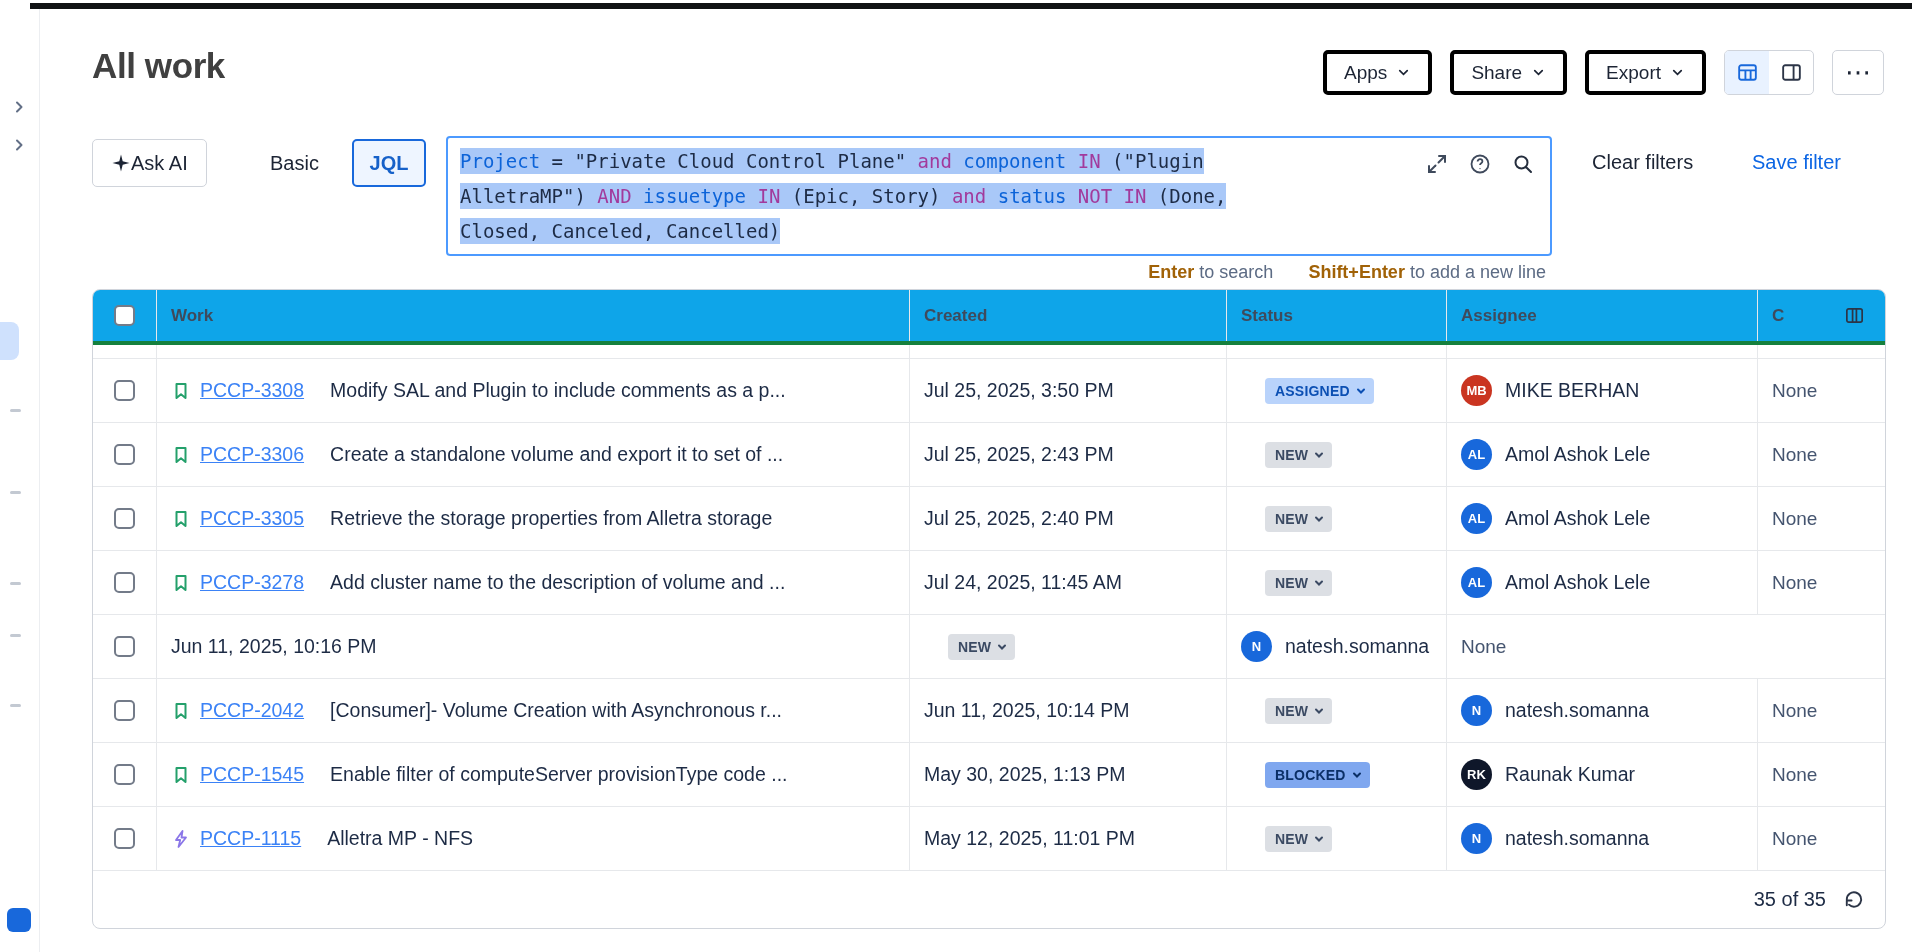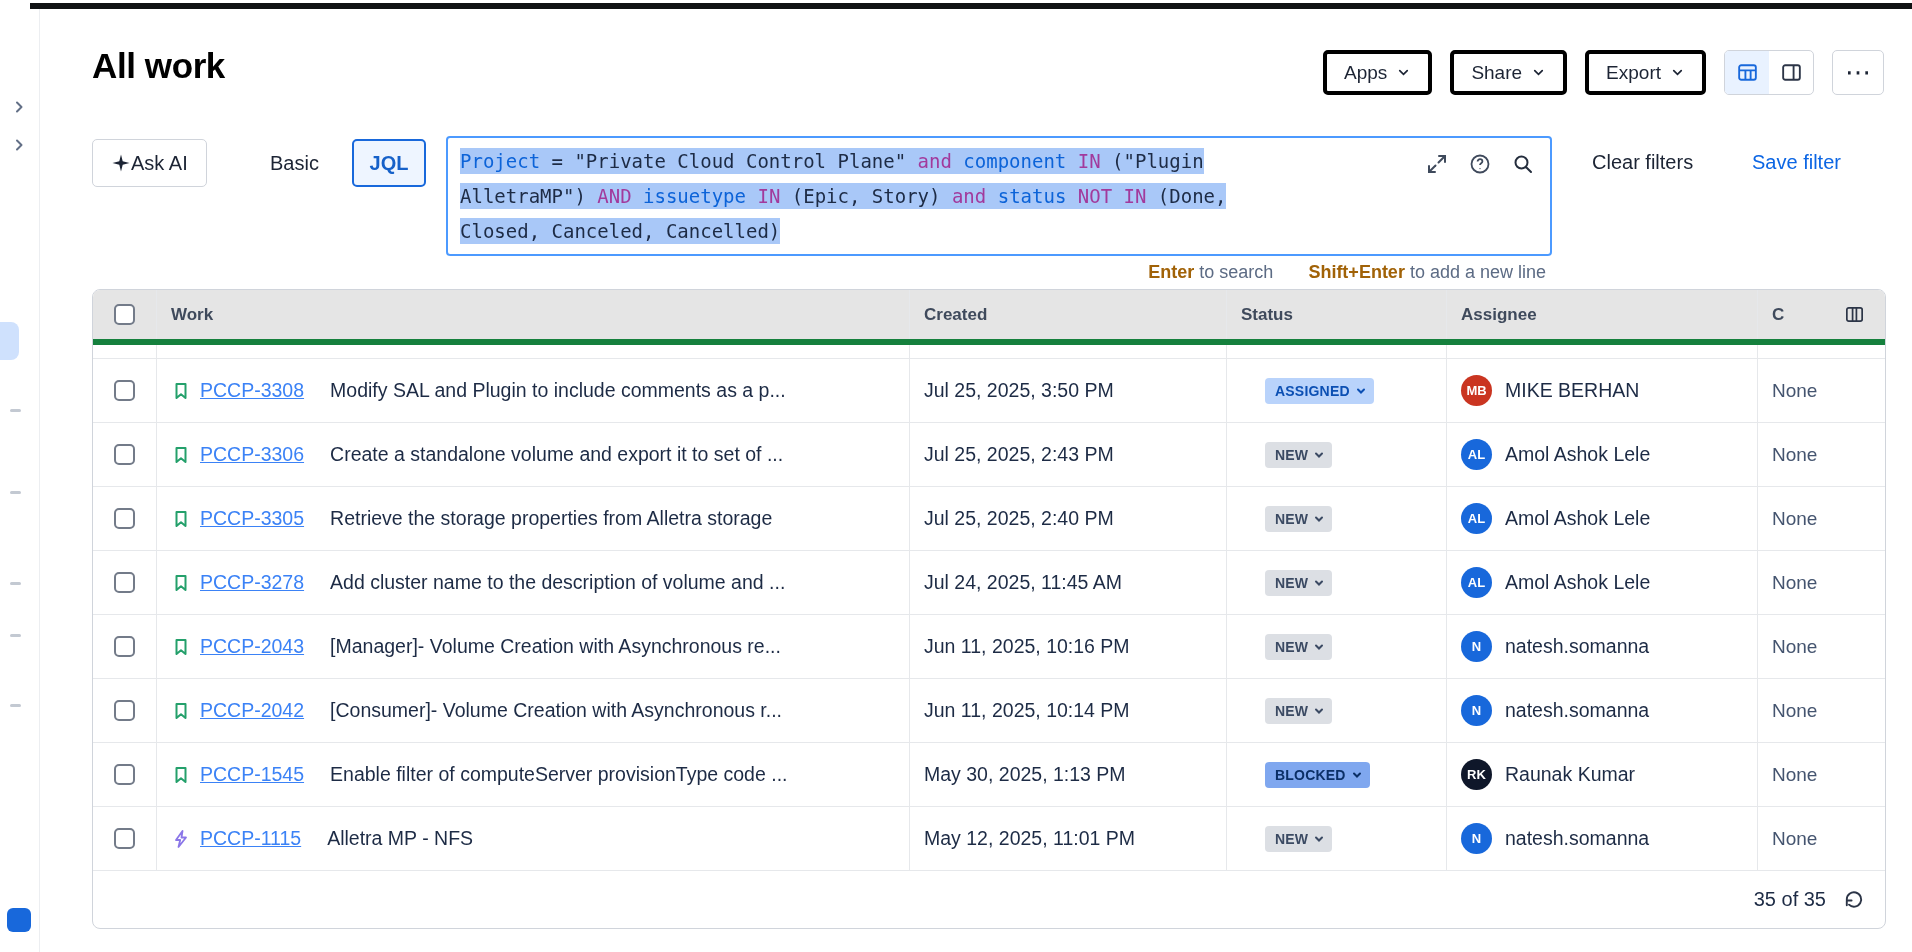--- a/index.html
+++ b/index.html
@@ -15,21 +15,21 @@
 
   
   .rail { position:absolute; left:0; top:9px; width:40px; height:943px; background:#fff; border-right:1px solid #eceef1; }
   .rail-chev { position:absolute; left:11px; cursor:pointer; }
   .rail-chev.c1 { top:90px; }
   .rail-chev.c2 { top:128px; }
   .rail-active { position:absolute; left:0; top:313px; width:19px; height:38px; background:#cfe1fd; border-radius:0 8px 8px 0; }
   .rail-dot { position:absolute; left:10px; width:11px; height:3px; background:#c3c9d2; border-radius:2px; }
   .rail-square { position:absolute; left:7px; top:899px; width:24px; height:24px; background:#1868db; border-radius:6px; }
 
-  .page-title { position:absolute; left:92px; top:46px; font-size:35px; font-weight:700; color:#000000; letter-spacing:-0.4px; }
+  .page-title { position:absolute; left:92px; top:46px; font-size:35px; font-weight:700; color:#404040; letter-spacing:-0.4px; }
 
   
   .toolbar { position:absolute; top:50px; right:28px; display:flex; align-items:center; gap:18px; }
   .tb-btn { height:45px; padding:0 17px; background:#fff; border:4px solid #000000; border-radius:5px;
             display:flex; align-items:center; gap:9px; font-size:19px; font-weight:500; color:#1c2434; cursor:pointer; }
   .view-group { display:flex; height:45px; border:1px solid #d0d4db; border-radius:5px; overflow:hidden; background:#fff; }
   .vg-btn { width:44px; display:flex; align-items:center; justify-content:center; cursor:pointer; }
   .vg-btn.active { background:#e9f2ff; }
   .tb-more { width:52px; height:45px; border:1px solid #d0d4db; border-radius:5px; background:#fff;
              display:flex; align-items:center; justify-content:center; font-size:26px; color:#1c2434; cursor:pointer; }
@@ -57,21 +57,21 @@
   .save-filter   { position:absolute; left:1752px; top:151px; font-size:20px; font-weight:500; color:#0c66e4; cursor:pointer; }
 
   .hint { position:absolute; left:446px; top:262px; width:1100px; text-align:right; font-size:18px; color:#5c6b84; }
   .hint b { color:#a16207; font-weight:700; }
   .hint .gap { margin-left:30px; }
 
   
   .work-table { position:absolute; left:92px; top:289px; width:1794px; background:#fff;
                 border:1px solid #d0d4db; border-radius:8px; overflow:hidden; }
   .grid-row { display:grid; grid-template-columns:64px 753px 317px 220px 311px 1fr; }
-  .thead { height:55px; background:#e5e5e5; border-bottom:6px solid #15803d; }
+  .thead { height:55px; background:#0ea5e9; border-bottom:4px solid #15803d; }
   .th { display:flex; align-items:center; padding:0 14px; font-size:17px; font-weight:700; color:#3f4a5c;
         border-right:1px solid #e6e8eb; cursor:pointer; }
   .th.last { border-right:none; justify-content:space-between; }
   .th-cb { justify-content:center; padding:0; cursor:default; }
   .col-icon-btn { display:flex; align-items:center; justify-content:center; width:34px; height:34px; border-radius:4px; cursor:pointer; }
 
   .sliver { height:14px; border-bottom:1px solid #e6e8eb; }
   .sliver > div { border-right:1px solid #e6e8eb; }
   .sliver > div:last-child { border-right:none; }
 
@@ -362,30 +362,20 @@
       <span class="avatar" style="background: rgb(24, 104, 219);">AL</span>
       <span>Amol Ashok Lele</span>
     </div>
     <div class="td last">None</div>
   </div>
 
   <div class="row grid-row">
     <div class="td td-cb">
       <span class="cb"></span>
     </div>
-    <div class="td">
-      <span class="type-icon">
-        <svg width="20" height="20" viewBox="0 0 20 20">
-              <path d="M5.5 3h9v14l-4.5-3.8L5.5 17z" fill="none" stroke="#24a06b" stroke-width="2" stroke-linejoin="round"></path>
-            </svg>
-      </span>
-
-      <a class="issue-key">PCCP-2043</a>
-      <span class="summary">[Manager]- Volume Creation with Asynchronous re...</span>
-    </div>
     <div class="td">Jun 11, 2025, 10:16 PM</div>
     <div class="td">
       <span class="pill" style="background: rgb(220, 223, 228); color: rgb(59, 74, 99);">
         <span class="pill-label">NEW</span>
         <svg class="pill-chev" width="12" height="12" viewBox="0 0 12 12" fill="none" stroke="currentColor" stroke-width="2" stroke-linecap="round">
               <path d="M3 4.5l3 3 3-3"></path>
             </svg>
       </span>
     </div>
     <div class="td">

